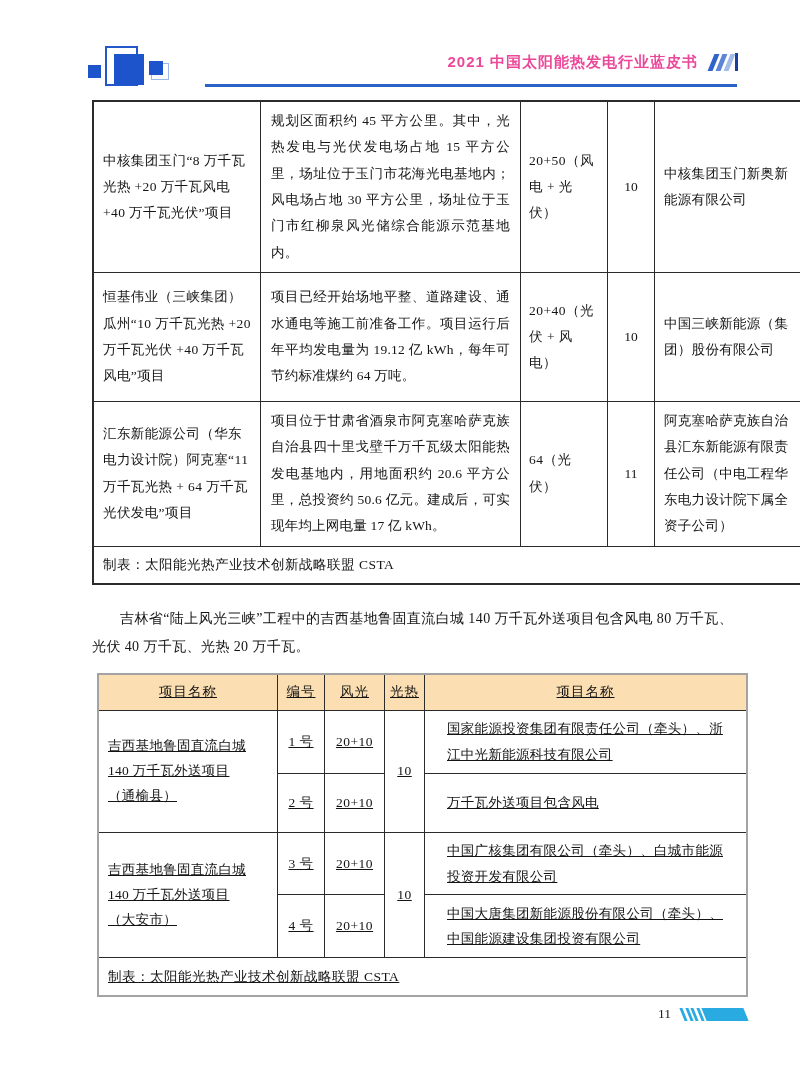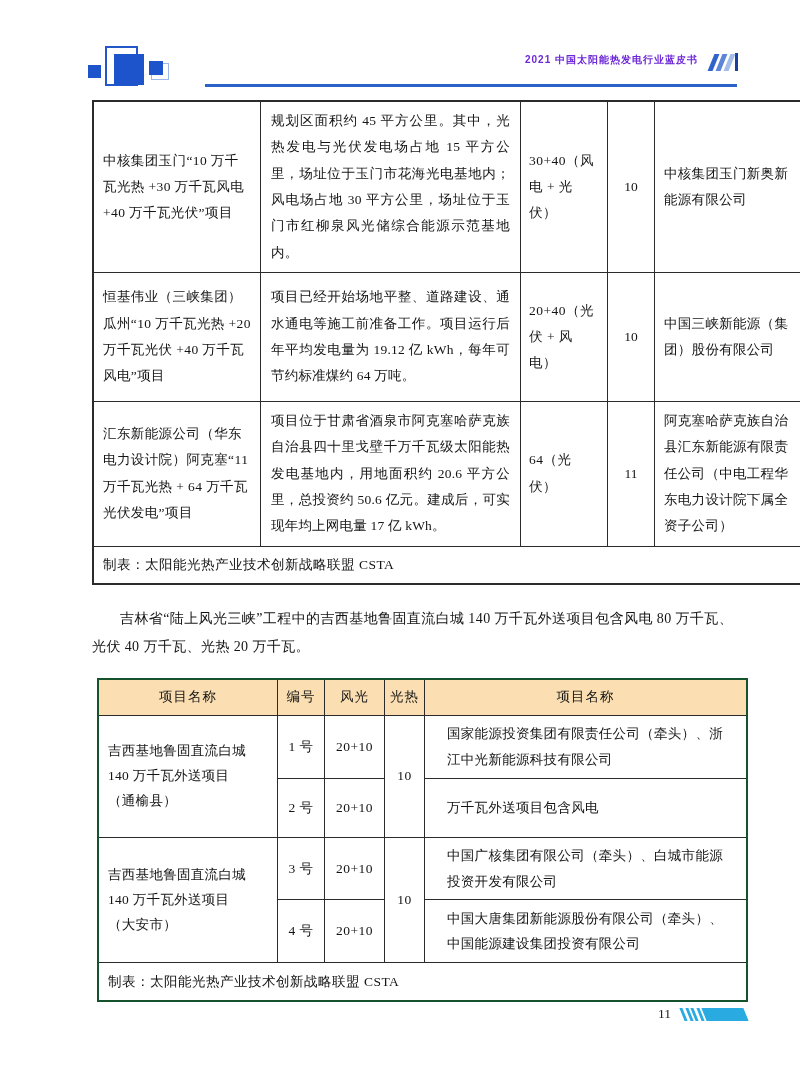--- a/index.html
+++ b/index.html
@@ -12,21 +12,21 @@
   .header{position:absolute;top:0;left:0;width:800px;height:95px;}
   .logo{position:absolute;left:88px;top:46px;width:80px;height:42px;}
   .logo .sq-a{position:absolute;left:0;top:19px;width:13px;height:13px;background:#1d54cc;}
   .logo .sq-outline{position:absolute;left:17px;top:0;width:29px;height:36px;border:2px solid #2457c9;background:#fff;}
   .logo .sq-fill{position:absolute;left:26px;top:8px;width:30px;height:31px;background:#1d54cc;}
   .logo .sq-b-outline{position:absolute;left:63px;top:17px;width:16px;height:15px;border:1px solid #9db8e6;background:#fff;}
   .logo .sq-b{position:absolute;left:61px;top:15px;width:14px;height:14px;background:#1d54cc;}
   .header-title{
     position:absolute;right:102px;top:53px;
     font-family:"Liberation Sans","DejaVu Sans",sans-serif;
-    font-size:10px;font-weight:600;color:#6d28d9;letter-spacing:1px;white-space:nowrap;
+    font-size:15px;font-weight:600;color:#ec4899;letter-spacing:1px;white-space:nowrap;
   }
   .header-slashes{position:absolute;right:62px;top:53px;display:flex;align-items:center;gap:3px;height:18px;}
   .header-slashes i{display:block;width:5px;height:17px;transform:skewX(-22deg);}
   .header-slashes .s1{background:#2f63cb;}
   .header-slashes .s2{background:#5c85d8;}
   .header-slashes .s3{background:#a3bce8;}
   .header-slashes .sbar{display:block;width:3px;height:18px;background:#1a3f9e;}
   .header-rule{position:absolute;left:205px;right:63px;top:84px;height:3px;background:#2a62c8;}
   
   .content{position:absolute;top:100px;left:92px;width:643px;}
@@ -45,21 +45,21 @@
   
   .para{
     margin:20px 0 0 0;width:643px;
     font-size:14px;line-height:2.05;text-indent:2em;letter-spacing:.4px;
   }
   .tbl-caption{
     margin:12px 0 0 0;width:643px;text-align:center;
     font-size:13.5px;font-weight:700;letter-spacing:.4px;
   }
   
-  .t2{width:637px;margin:16px 0 0 5px;border:2px solid #14532d;table-layout:fixed;}
+  .t2{width:637px;margin:11px 0 0 5px;border:2px solid #a3a3a3;table-layout:fixed;text-decoration:underline;}
   .t2 th,.t2 td{border:1px solid #2b2b2b;font-size:13.5px;vertical-align:middle;}
   .t2 th{
     background:#fbdfb2;height:33px;font-weight:400;letter-spacing:1px;text-align:center;
   }
   .t2 .h-name{width:176px;}
   .t2 .h-no{width:44px;}
   .t2 .h-windpv{width:57px;}
   .t2 .h-csp{width:37px;}
   .t2 .h-company{width:319px;}
   .t2 .c-name{padding:14px 9px;line-height:1.85;letter-spacing:.3px;vertical-align:middle;}
@@ -97,23 +97,23 @@
       <span class="sbar"></span>
   </div>
   <div class="header-rule"></div>
 </div>
 
 <div class="content">
 
   <table class="t1">
     <tbody>
       <tr class="r1">
-        <td class="c-project">中核集团玉门“10 万千瓦光热 +30 万千瓦风电 +40 万千瓦光伏”项目</td>
+        <td class="c-project">中核集团玉门“8 万千瓦光热 +20 万千瓦风电 +40 万千瓦光伏”项目</td>
         <td class="c-desc">规划区面积约 45 平方公里。其中，光热发电与光伏发电场占地 15 平方公里，场址位于玉门市花海光电基地内；风电场占地 30 平方公里，场址位于玉门市红柳泉风光储综合能源示范基地内。</td>
-        <td class="c-windpv">30+40（风电 + 光伏）</td>
+        <td class="c-windpv">20+50（风电 + 光伏）</td>
         <td class="c-csp">10</td>
         <td class="c-company">中核集团玉门新奥新能源有限公司</td>
       </tr>
       <tr class="r2">
         <td class="c-project">恒基伟业（三峡集团）瓜州“10 万千瓦光热 +20 万千瓦光伏 +40 万千瓦风电”项目</td>
         <td class="c-desc">项目已经开始场地平整、道路建设、通水通电等施工前准备工作。项目运行后年平均发电量为 19.12 亿 kWh，每年可节约标准煤约 64 万吨。</td>
         <td class="c-windpv">20+40（光伏 + 风电）</td>
         <td class="c-csp">10</td>
         <td class="c-company">中国三峡新能源（集团）股份有限公司</td>
       </tr>

